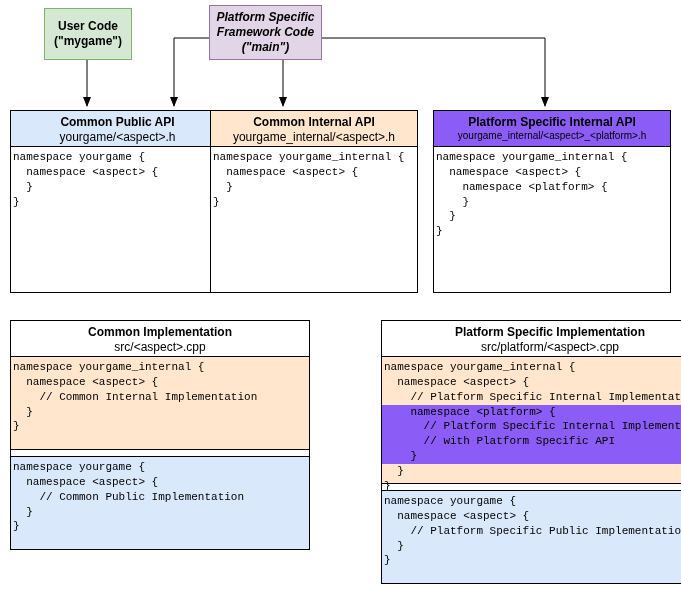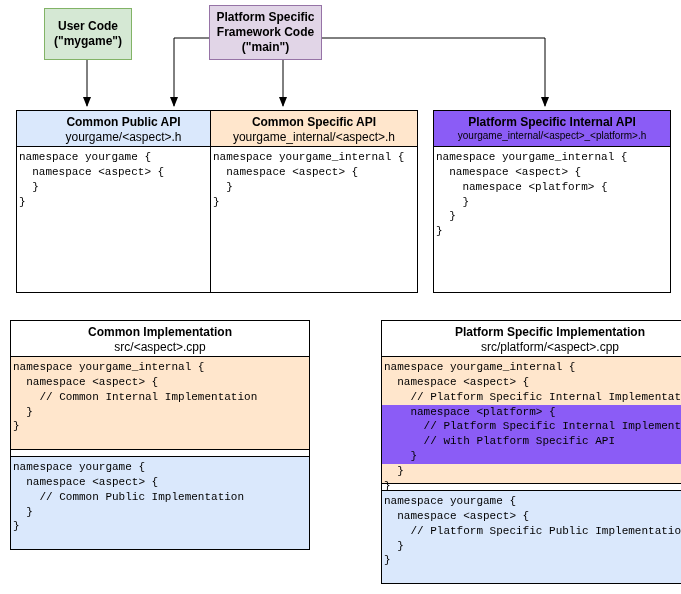--- a/index.html
+++ b/index.html
@@ -66,42 +66,42 @@
 </svg>
 
 <div class="box bg-green" style="left:44px; top:8px; width:88px; height:52px;">
   <div class="box-head" style="padding-top:10px;">
     <div class="title">User Code</div>
     <div class="title">("mygame")</div>
   </div>
 </div>
 
 <div class="box bg-purple" style="left:209px; top:5px; width:113px; height:55px;">
-  <div class="box-head" style="padding-top:4px;">
+  <div class="box-head" style="padding-top:4px;font-style:italic;">
     <div class="title">Platform Specific</div>
     <div class="title">Framework Code</div>
     <div class="title">("main")</div>
   </div>
 </div>
 
-<div class="box" style="left:16px; top:110px; width:215px; height:183px;">
+<div class="box" style="left:10px; top:110px; width:215px; height:183px;">
   <div class="box-head bg-blue" style="height:35px;">
     <div class="title">Common Public API</div>
     <div class="sub">yourgame/&lt;aspect&gt;.h</div>
   </div>
   <div class="divider"></div>
   <div class="code bg-white" style="height:147px;">namespace yourgame {
   namespace &lt;aspect&gt; {
   }
 }</div>
 </div>
 
 <div class="box" style="left:210px; top:110px; width:208px; height:183px;">
   <div class="box-head bg-orange" style="height:35px;">
-    <div class="title">Common Specific API</div>
+    <div class="title">Common Internal API</div>
     <div class="sub">yourgame_internal/&lt;aspect&gt;.h</div>
   </div>
   <div class="divider"></div>
   <div class="code bg-white" style="height:147px;">namespace yourgame_internal {
   namespace &lt;aspect&gt; {
   }
 }</div>
 </div>
 
 <div class="box" style="left:433px; top:110px; width:238px; height:183px;">

